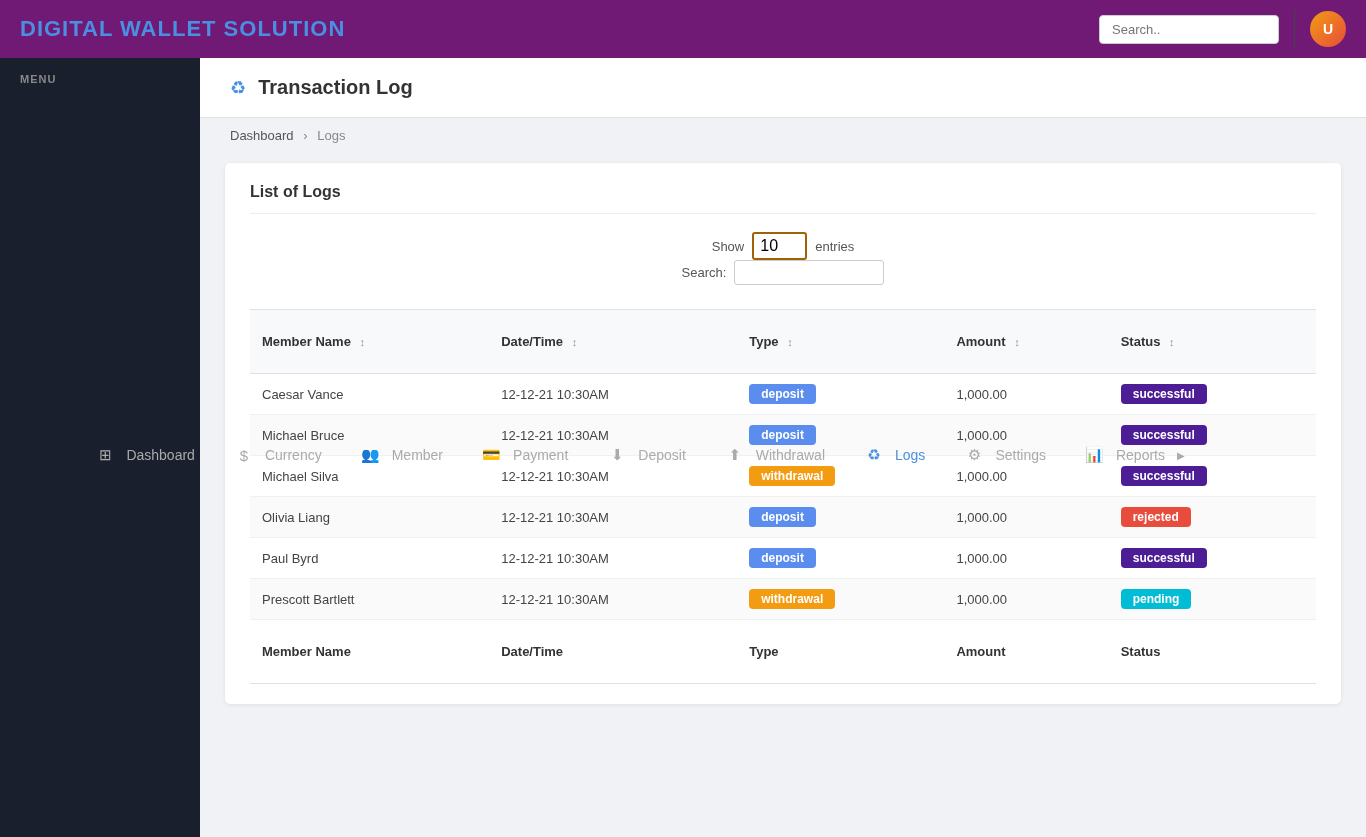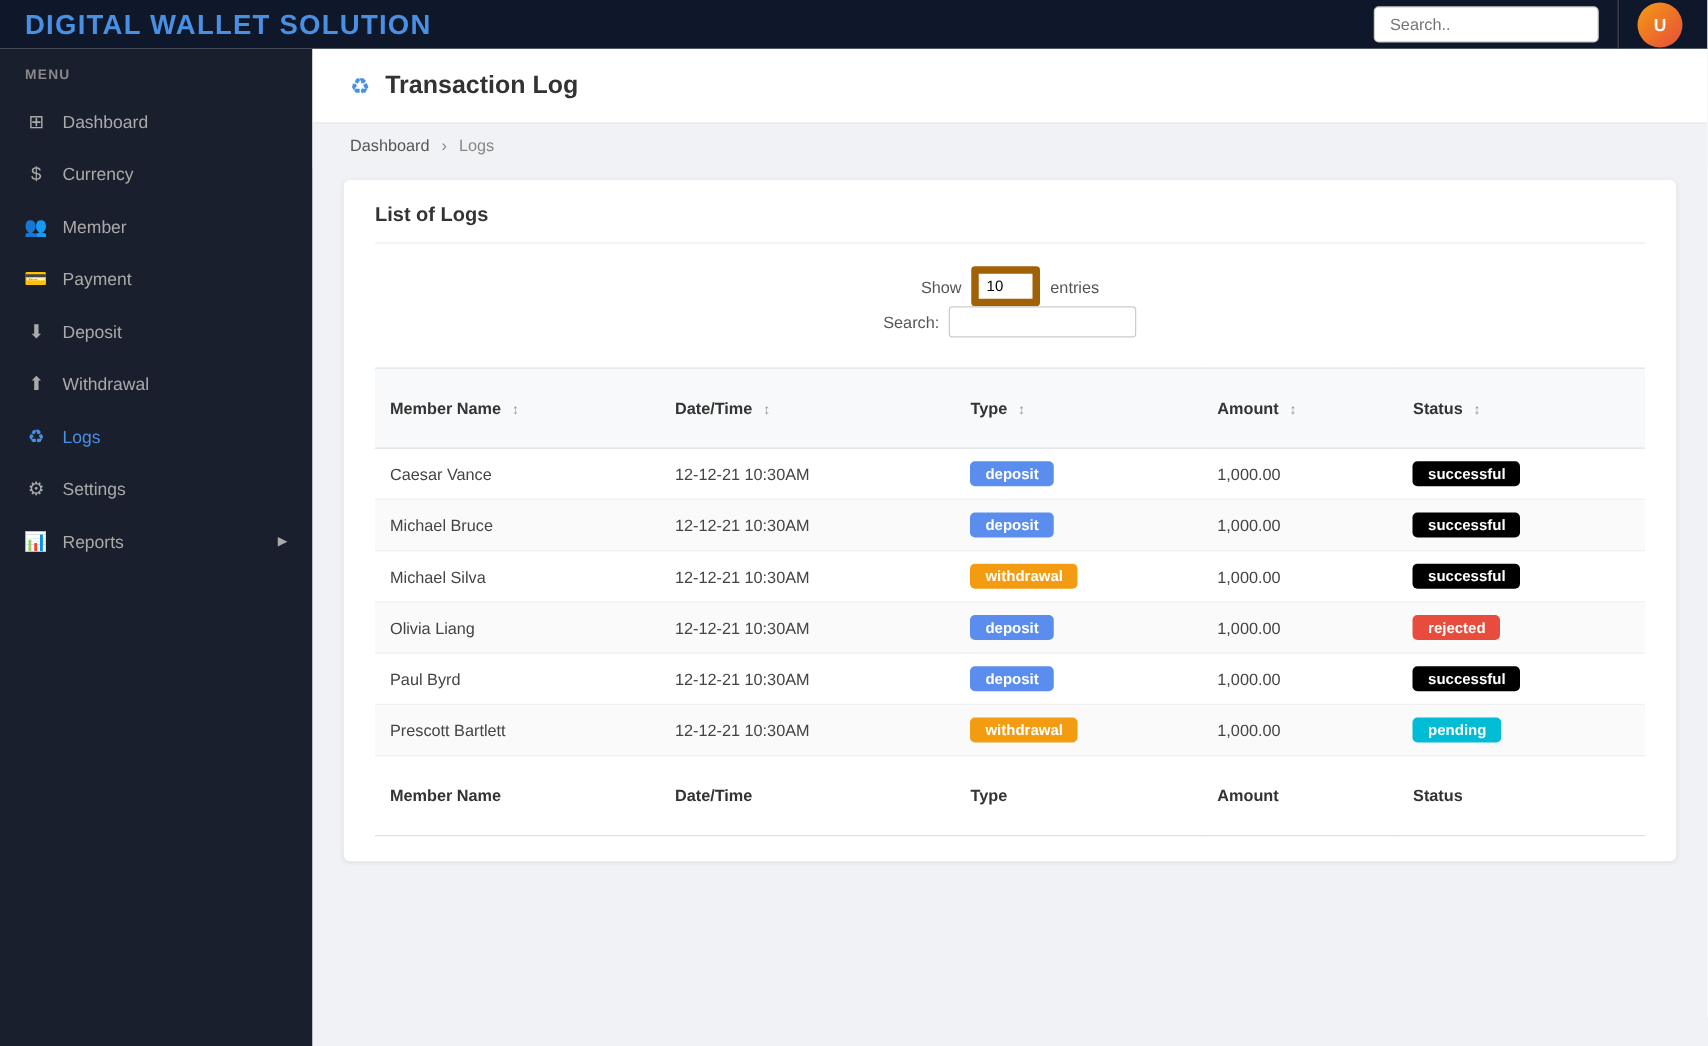--- a/index.html
+++ b/index.html
@@ -1,21 +1,21 @@
 <!DOCTYPE html>
 <html><head>
   <meta charset="utf-8">
   <style>
     * { box-sizing: border-box; margin: 0; padding: 0; }
     body { font-family: Arial, sans-serif; background: #f0f2f5; display: flex; flex-direction: column; height: 837px; overflow: hidden; }
 
     
     .topnav {
-      background: #0f172a;
-      height: 39px;
+      background: #701a75;
+      height: 58px;
       display: flex;
       align-items: center;
       justify-content: space-between;
       padding: 0 20px;
       flex-shrink: 0;
     }
     .topnav-title {
       color: #4a90e2;
       font-size: 22px;
       font-weight: bold;
@@ -56,25 +56,25 @@
     
     .layout {
       display: flex;
       flex: 1;
       overflow: hidden;
     }
 
     
     .sidebar {
       background: #1a1f2e;
-      width: 250px;
+      width: 200px;
       flex-shrink: 0;
       padding-top: 15px;
       display: flex;
-      flex-direction: column;
+      flex-direction: row;
     }
     .sidebar-menu-label {
       color: #888;
       font-size: 11px;
       font-weight: bold;
       padding: 0 20px 10px 20px;
       letter-spacing: 1px;
     }
     .sidebar-item {
       display: flex;
@@ -164,24 +164,24 @@
       flex-direction: column;
     }
     .show-entries {
       display: flex;
       align-items: center;
       gap: 8px;
       font-size: 13px;
       color: #555;
     }
     .entries-select {
-      border: 6px solid #a16207;
+      border: 2px solid #a16207;
       border-radius: 3px;
       padding: 3px 6px;
-      font-size: 12px;
+      font-size: 16px;
       width: 55px;
     }
     .table-search {
       display: flex;
       align-items: center;
       gap: 8px;
       font-size: 13px;
       color: #555;
     }
     .table-search-input {
@@ -227,21 +227,21 @@
     .badge {
       display: inline-block;
       padding: 3px 12px;
       border-radius: 4px;
       font-size: 12px;
       font-weight: bold;
       color: white;
     }
     .badge-deposit { background: #5b8dee; }
     .badge-withdrawal { background: #f39c12; }
-    .badge-successful { background: #000000; }
+    .badge-successful { background: #4c1d95; }
     .badge-rejected { background: #e74c3c; }
     .badge-pending { background: #00bcd4; }
 
     
     .table-footer {
       display: flex;
       justify-content: space-between;
       align-items: center;
       margin-top: 16px;
       font-size: 13px;

